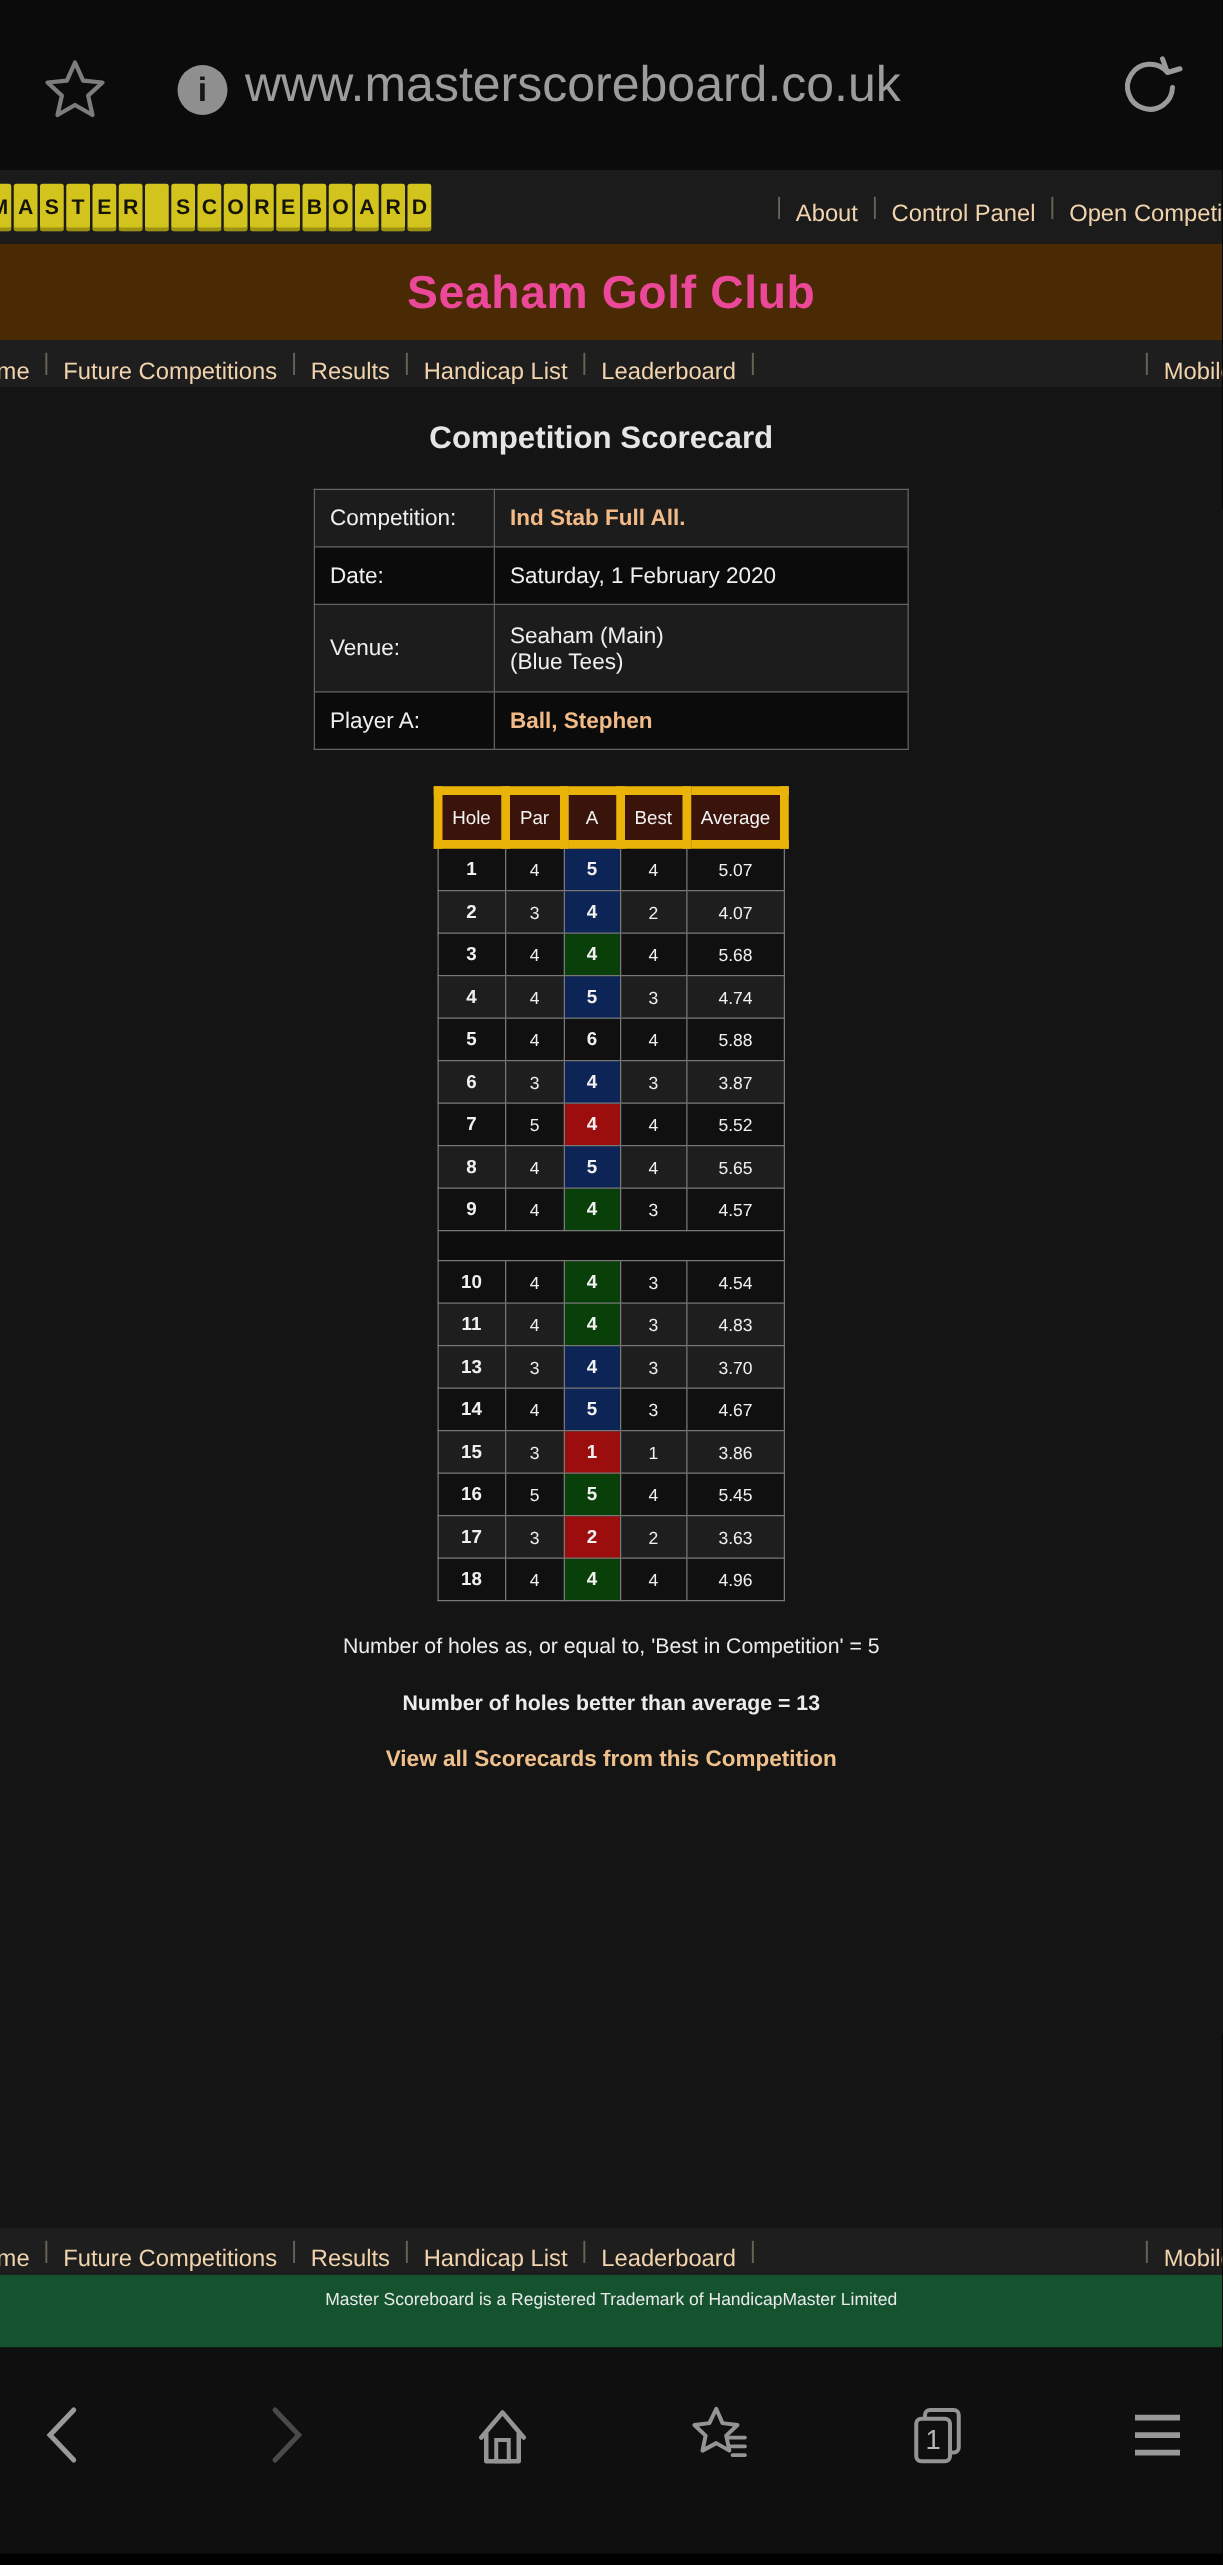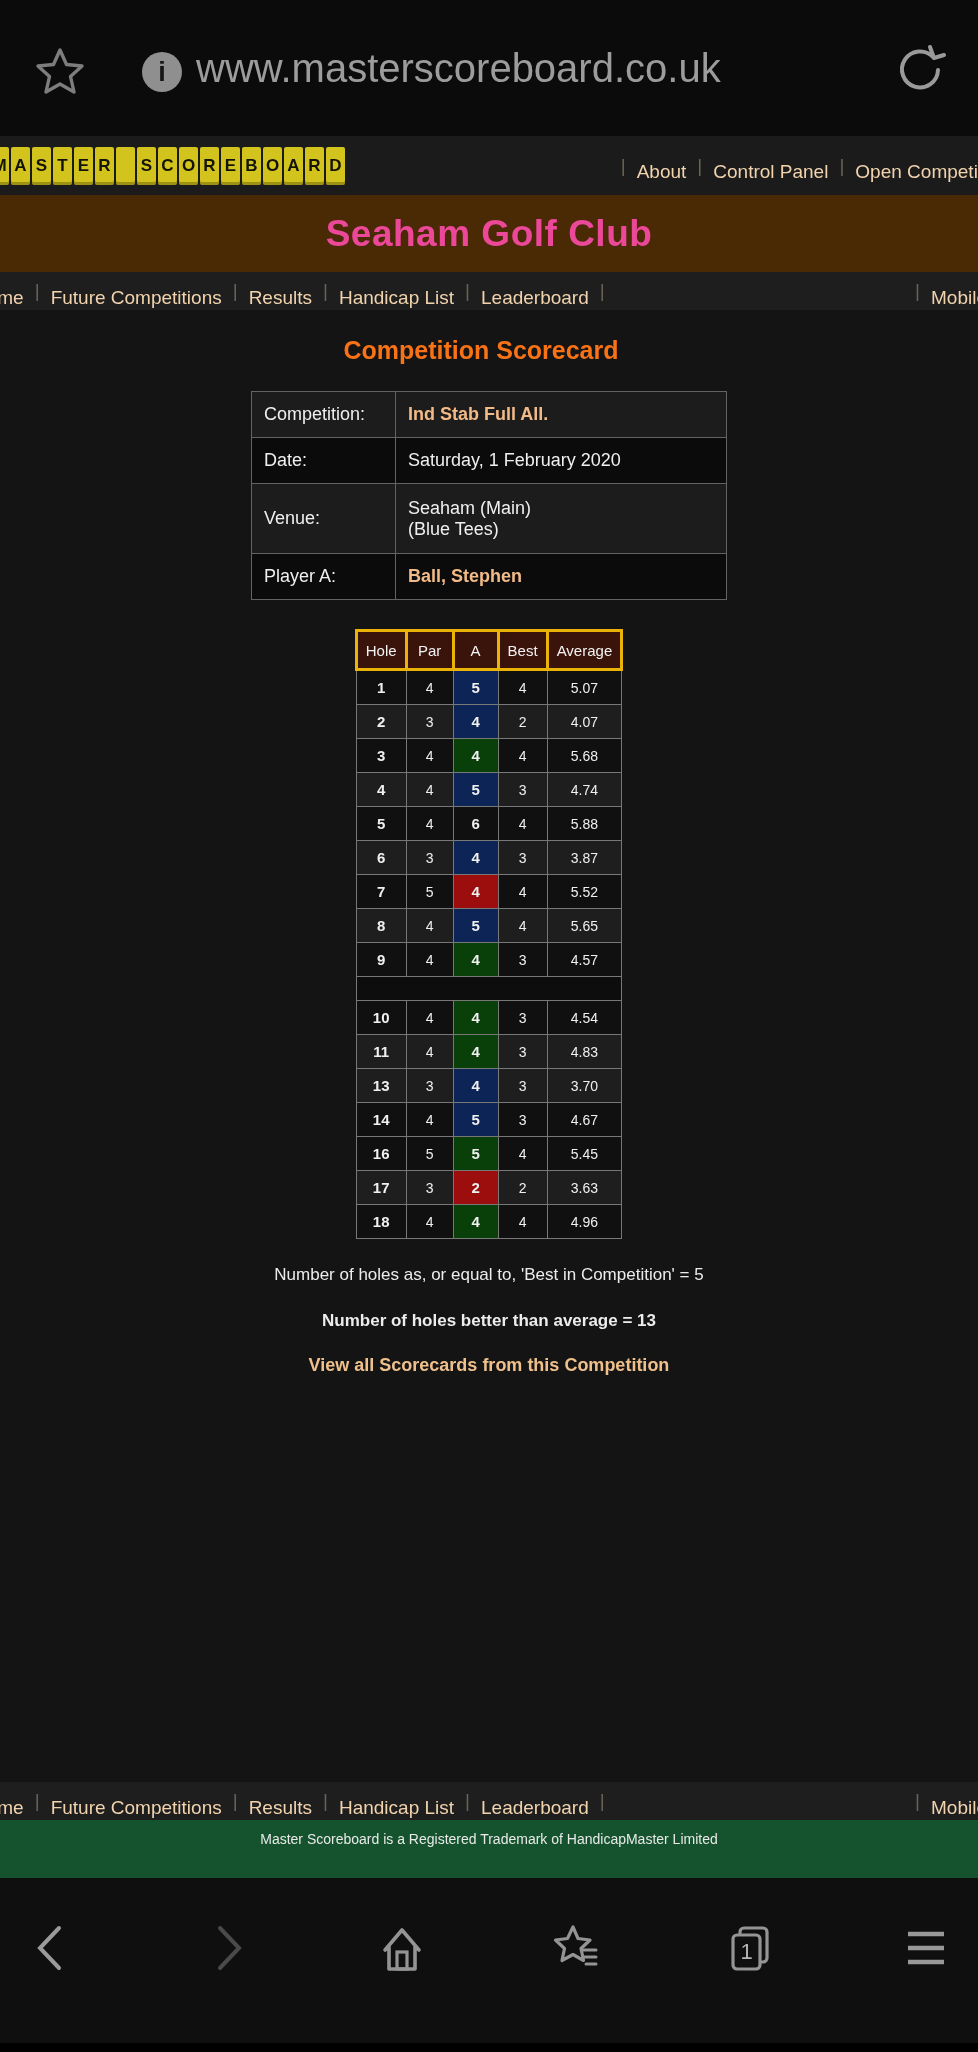--- a/index.html
+++ b/index.html
@@ -35,34 +35,34 @@
   
   .navbar{position:absolute;left:0;width:978px;height:38px;background:#1e1e1e;overflow:hidden;
           display:flex;align-items:center;font-size:19px;color:#f1d3ad;white-space:nowrap;}
   .navbar.top{top:272px;} .navbar.bottom{top:1782px;}
   .nav-left{display:flex;align-items:center;margin-left:-27px;}
   .nav-right{display:flex;align-items:center;margin-left:auto;margin-right:-9px;}
   .nav-item{cursor:pointer;margin-top:13px;}
 
   
   .main{position:absolute;top:310px;left:0;width:978px;height:1472px;background:#141414;}
-  .page-heading{margin:26px 16px 0 0;text-align:center;font-size:25px;font-weight:700;color:#f97316;}
+  .page-heading{margin:26px 16px 0 0;text-align:center;font-size:25px;font-weight:700;color:#e5e5e5;}
 
   table{border-collapse:collapse;padding-left:32px;}
   .info-table{width:476px;margin:26px auto 0 auto;border:1px solid #8a8a8a;}
   .info-table td{border:1px solid #636363;font-size:18px;color:#efefef;vertical-align:middle;}
   .info-table td.lbl{width:130px;padding-left:12px;}
   .info-table td.val{padding-left:12px;}
   .info-table tr.shade-a{background:#1c1c1c;} .info-table tr.shade-b{background:#0b0b0b;}
   .info-table tr.h43 td{height:43px;} .info-table tr.h67 td{height:67px;}
   .val .linkval{font-weight:700;color:#f2ba87;}
 
   .score-table{margin:29px auto 0 auto;border:1px solid #8a8a8a;}
   .score-table th{background:#3a130a;color:#f3f3f3;font-weight:400;font-size:15px;height:36px;
-                  border:3px solid #eab308;padding:0 8px;}
+                  border:7px solid #eab308;padding:0 8px;}
   .score-table td{border:1px solid #787878;height:31px;text-align:center;font-size:14px;color:#f0f0f0;}
   .score-table td.c-hole{width:45px;font-weight:700;font-size:15px;}
   .score-table td.c-par{width:44px;} .score-table td.c-a{width:42px;font-weight:700;font-size:15px;}
   .score-table td.c-best{width:42px;} .score-table td.c-avg{width:70px;}
   .score-table tr.shade-a{background:#101010;} .score-table tr.shade-b{background:#1e1e1e;}
   .score-table td.a-blue{background:#0d2456;} .score-table td.a-green{background:#094009;}
   .score-table td.a-red{background:#9c0d0d;}
   .score-table tr.spacer-row td{height:21px;background:#0d0d0d;}
 
   .summary{margin-top:26px;text-align:center;font-size:17px;color:#ececec;}
@@ -269,20 +269,27 @@
             <td class="c-best">3</td>
             <td class="c-avg">3.70</td>
           </tr>
           <tr class="shade-a">
             <td class="c-hole">14</td>
             <td class="c-par">4</td>
             <td class="c-a a-blue">5</td>
             <td class="c-best">3</td>
             <td class="c-avg">4.67</td>
           </tr>
+          <tr class="shade-b">
+            <td class="c-hole">15</td>
+            <td class="c-par">3</td>
+            <td class="c-a a-red">1</td>
+            <td class="c-best">1</td>
+            <td class="c-avg">3.86</td>
+          </tr>
           <tr class="shade-a">
             <td class="c-hole">16</td>
             <td class="c-par">5</td>
             <td class="c-a a-green">5</td>
             <td class="c-best">4</td>
             <td class="c-avg">5.45</td>
           </tr>
           <tr class="shade-b">
             <td class="c-hole">17</td>
             <td class="c-par">3</td>

